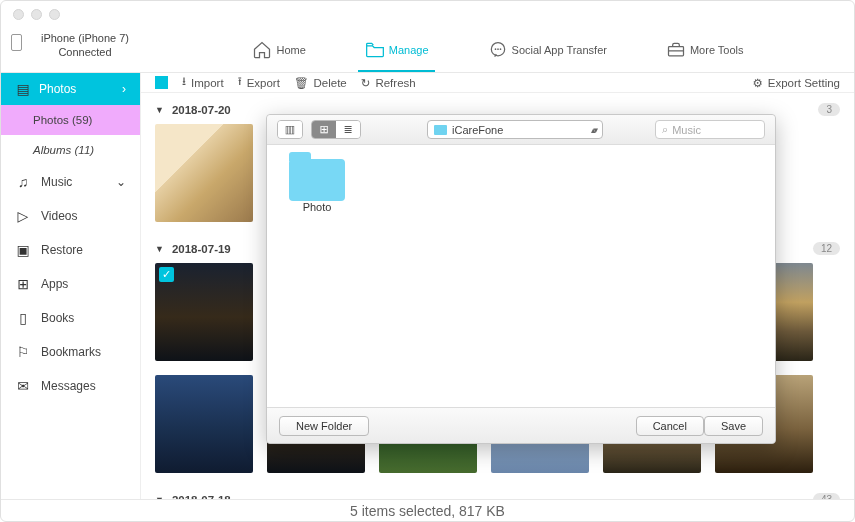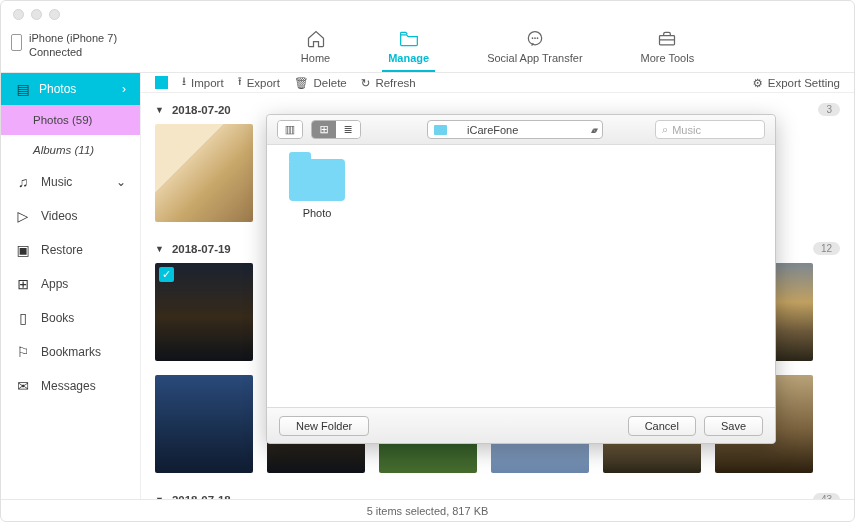--- a/index.html
+++ b/index.html
@@ -5,25 +5,25 @@
 * { margin: 0; padding: 0; box-sizing: border-box; font-family: -apple-system, "Helvetica Neue", Arial, sans-serif; }
 body { width: 855px; height: 522px; background: #fff; border: 1px solid #e0e0e0; border-radius: 6px; overflow: hidden; position: relative; font-size: 12px; color: #444; }
 
 
 .titlebar { height: 8px; display: flex; align-items: center; padding-left: 12px; height: 26px; }
 .traffic { display: flex; gap: 7px; }
 .traffic span { width: 11px; height: 11px; border-radius: 50%; background: #e5e5e5; border: 1px solid #d4d4d4; display: block; }
 
 
 .header { display: flex; border-bottom: 1px solid #e8e8e8; height: 46px; }
-.device { width: 140px; padding: 4px 0 4px 28px; font-size: 11px; line-height: 1.3; position: relative; }
+.device { width: 140px; padding: 4px 0 4px 28px; font-size: 11px; line-height: 1.3; position: relative; text-align: center; }
 .device .phicon { position: absolute; left: 10px; top: 7px; width: 11px; height: 17px; border: 1.3px solid #999; border-radius: 2px; }
 .tabs { flex: 1; display: flex; justify-content: center; gap: 46px; }
-.tab { display: flex; flex-direction: column; align-items: center; justify-content: flex-start; gap: 3px; font-size: 11px; color: #555; cursor: pointer; padding: 2px 6px 0; border-bottom: 2px solid transparent; }
-.tab.active { color: #00bcd4; border-bottom-color: #00bcd4; font-weight: bold; }
+.tab { display: flex; align-items: center; justify-content: space-between; gap: 3px; font-size: 11px; color: #555; cursor: pointer; padding: 2px 6px 0; border-bottom: 2px solid transparent; }
+.tab.active { color: #00bcd4; border-bottom-color: #00bcd4; }
 .tab svg { width: 22px; height: 20px; }
 
 
 .main { display: flex; height: calc(100% - 26px - 46px - 22px); }
 .sidebar { width: 140px; border-right: 1px solid #eee; padding-top: 0; }
 .side-head { background: #00c4de; color: #fff; padding: 8px 14px; font-size: 12px; display: flex; align-items: center; justify-content: space-between; }
 .side-head .lbl { display: flex; align-items: center; gap: 8px; }
 .side-sub { padding: 9px 14px 9px 32px; font-size: 11.5px; background: #f0abfc; cursor: pointer; }
 .side-sub.dim { background: transparent; font-style: italic; }
 .side-item { padding: 9px 14px; font-size: 12px; display: flex; align-items: center; gap: 10px; cursor: pointer; position: relative; }
@@ -37,38 +37,38 @@
 .toolbar .spacer { flex: 1; }
 .toolbar .checkbox { width: 13px; height: 13px; background: #00c4de; display: inline-block;}
 .grouphead { display: flex; align-items: center; padding: 10px 14px 6px; font-size: 11.5px; font-weight: 600; gap: 8px; }
 .grouphead .badge { margin-left: auto; background: #e6e6e6; color: #888; border-radius: 10px; padding: 1px 8px; font-size: 10px; font-weight: 500; }
 .grouphead .tri { font-size: 9px; color: #444; }
 .thumbs { display: flex; gap: 14px; padding: 2px 14px 10px; flex-wrap: wrap; }
 .thumb { width: 98px; height: 98px; background: #ccc; position: relative; border-radius: 2px; overflow: hidden; }
 .thumb.sel::before { content: "✓"; position: absolute; top: 4px; left: 4px; width: 15px; height: 15px; background: #00c4de; color: #fff; font-size: 11px; display: flex; align-items: center; justify-content: center; border-radius: 2px; }
 
 
-.status { position: absolute; bottom: 0; left: 0; right: 0; height: 22px; border-top: 1px solid #e8e8e8; display: flex; align-items: center; justify-content: center; font-size: 11px; color: #666; }
+.status { position: absolute; bottom: 0; left: 0; right: 0; height: 22px; border-top: 1px solid #e8e8e8; display: flex; align-items: center; justify-content: center; font-size: 14px; color: #666; }
 
 
 .modal { position: absolute; top: 113px; left: 265px; width: 510px; height: 330px; background: #f6f6f6; border: 1px solid #c8c8c8; border-radius: 4px; box-shadow: 0 6px 22px rgba(0,0,0,.25); display: flex; flex-direction: column; }
 .modal-top { height: 30px; border-bottom: 1px solid #dcdcdc; display: flex; align-items: center; padding: 0 10px; gap: 8px; background: linear-gradient(#fafafa,#ececec); border-radius: 4px 4px 0 0; }
 .seg { display: flex; border: 1px solid #bbb; border-radius: 4px; overflow: hidden; height: 19px; }
 .seg span { width: 24px; display: flex; align-items: center; justify-content: center; font-size: 11px; color: #555; background: #fff; }
 .seg span.on { background: #8a8a8a; color: #fff; }
-.pathsel { flex: 0 0 176px; margin-left: 58px; height: 19px; border: 1px solid #bbb; border-radius: 4px; background: #fff; display: flex; align-items: center; padding: 0 6px; font-size: 11px; gap: 20px; }
+.pathsel { flex: 0 0 176px; margin-left: 58px; height: 19px; border: 1px solid #bbb; border-radius: 4px; background: #fff; display: flex; align-items: center; padding: 0 6px; font-size: 11px; gap: 5px; }
 .pathsel .fold { width: 13px; height: 10px; background: #6fd3f0; border-radius: 1px; }
 .pathsel .updn { margin-left: auto; font-size: 9px; color: #666; letter-spacing: -2px; }
 .searchbox { margin-left: auto; width: 110px; height: 19px; border: 1px solid #ccc; border-radius: 4px; background: #fff; display: flex; align-items: center; padding: 0 6px; font-size: 11px; color: #aaa; gap: 4px; }
 .modal-body { flex: 1; background: #fff; padding: 14px; display: flex; align-items: flex-start; }
-.folder { display: flex; flex-direction: column; align-items: center; gap: 6px; width: 72px; }
+.folder { display: flex; flex-direction: column; align-items: center; width: 72px; }
 .folder-icon { width: 56px; height: 42px; background: #78d8f5; border-radius: 4px; position: relative; }
 .folder-icon::before { content: ""; position: absolute; top: -7px; left: 0; width: 22px; height: 9px; background: #78d8f5; border-radius: 3px 3px 0 0; }
 .folder-lbl { font-size: 11px; color: #333; }
-.modal-foot { height: 36px; border-top: 1px solid #dcdcdc; display: flex; align-items: center; padding: 16px 12px; gap: 8px; background: linear-gradient(#fafafa,#ececec); border-radius: 0 0 4px 4px; }
+.modal-foot { height: 36px; border-top: 1px solid #dcdcdc; display: flex; align-items: center; padding: 16px 12px; gap: 0; background: linear-gradient(#fafafa,#ececec); border-radius: 0 0 4px 4px; }
 .mbtn { height: 20px; padding: 0 16px; border: 1px solid #bbb; border-radius: 4px; background: linear-gradient(#fff,#f1f1f1); font-size: 11px; color: #333; display: flex; align-items: center; cursor: pointer; }
 .modal-foot .spacer { flex: 1; }
 
 
 .ph-portrait { background: linear-gradient(135deg,#f5e6c8 0%,#f5e6c8 35%,#e6cfa3 35%,#c9a86b 60%,#9b7a4d 100%); }
 .ph-alley { background: linear-gradient(180deg,#1a2230 0%,#362a1a 55%,#0e1218 100%); }
 .ph-beach1 { background: linear-gradient(180deg,#3a5f9e 0%,#2b3d63 50%,#8fa9c8 52%,#6a86aa 100%); }
 .ph-sunset { background: linear-gradient(180deg,#7e8890 0%,#c0a060 40%,#6b583a 70%,#2a2518 100%); }
 .ph-forest { background: linear-gradient(180deg,#1b3a1a 0%,#2e5a27 60%,#476b2e 100%); }
 .ph-beach2 { background: linear-gradient(180deg,#2a4a7a 0%,#1a3050 55%,#0f1b30 100%); }

